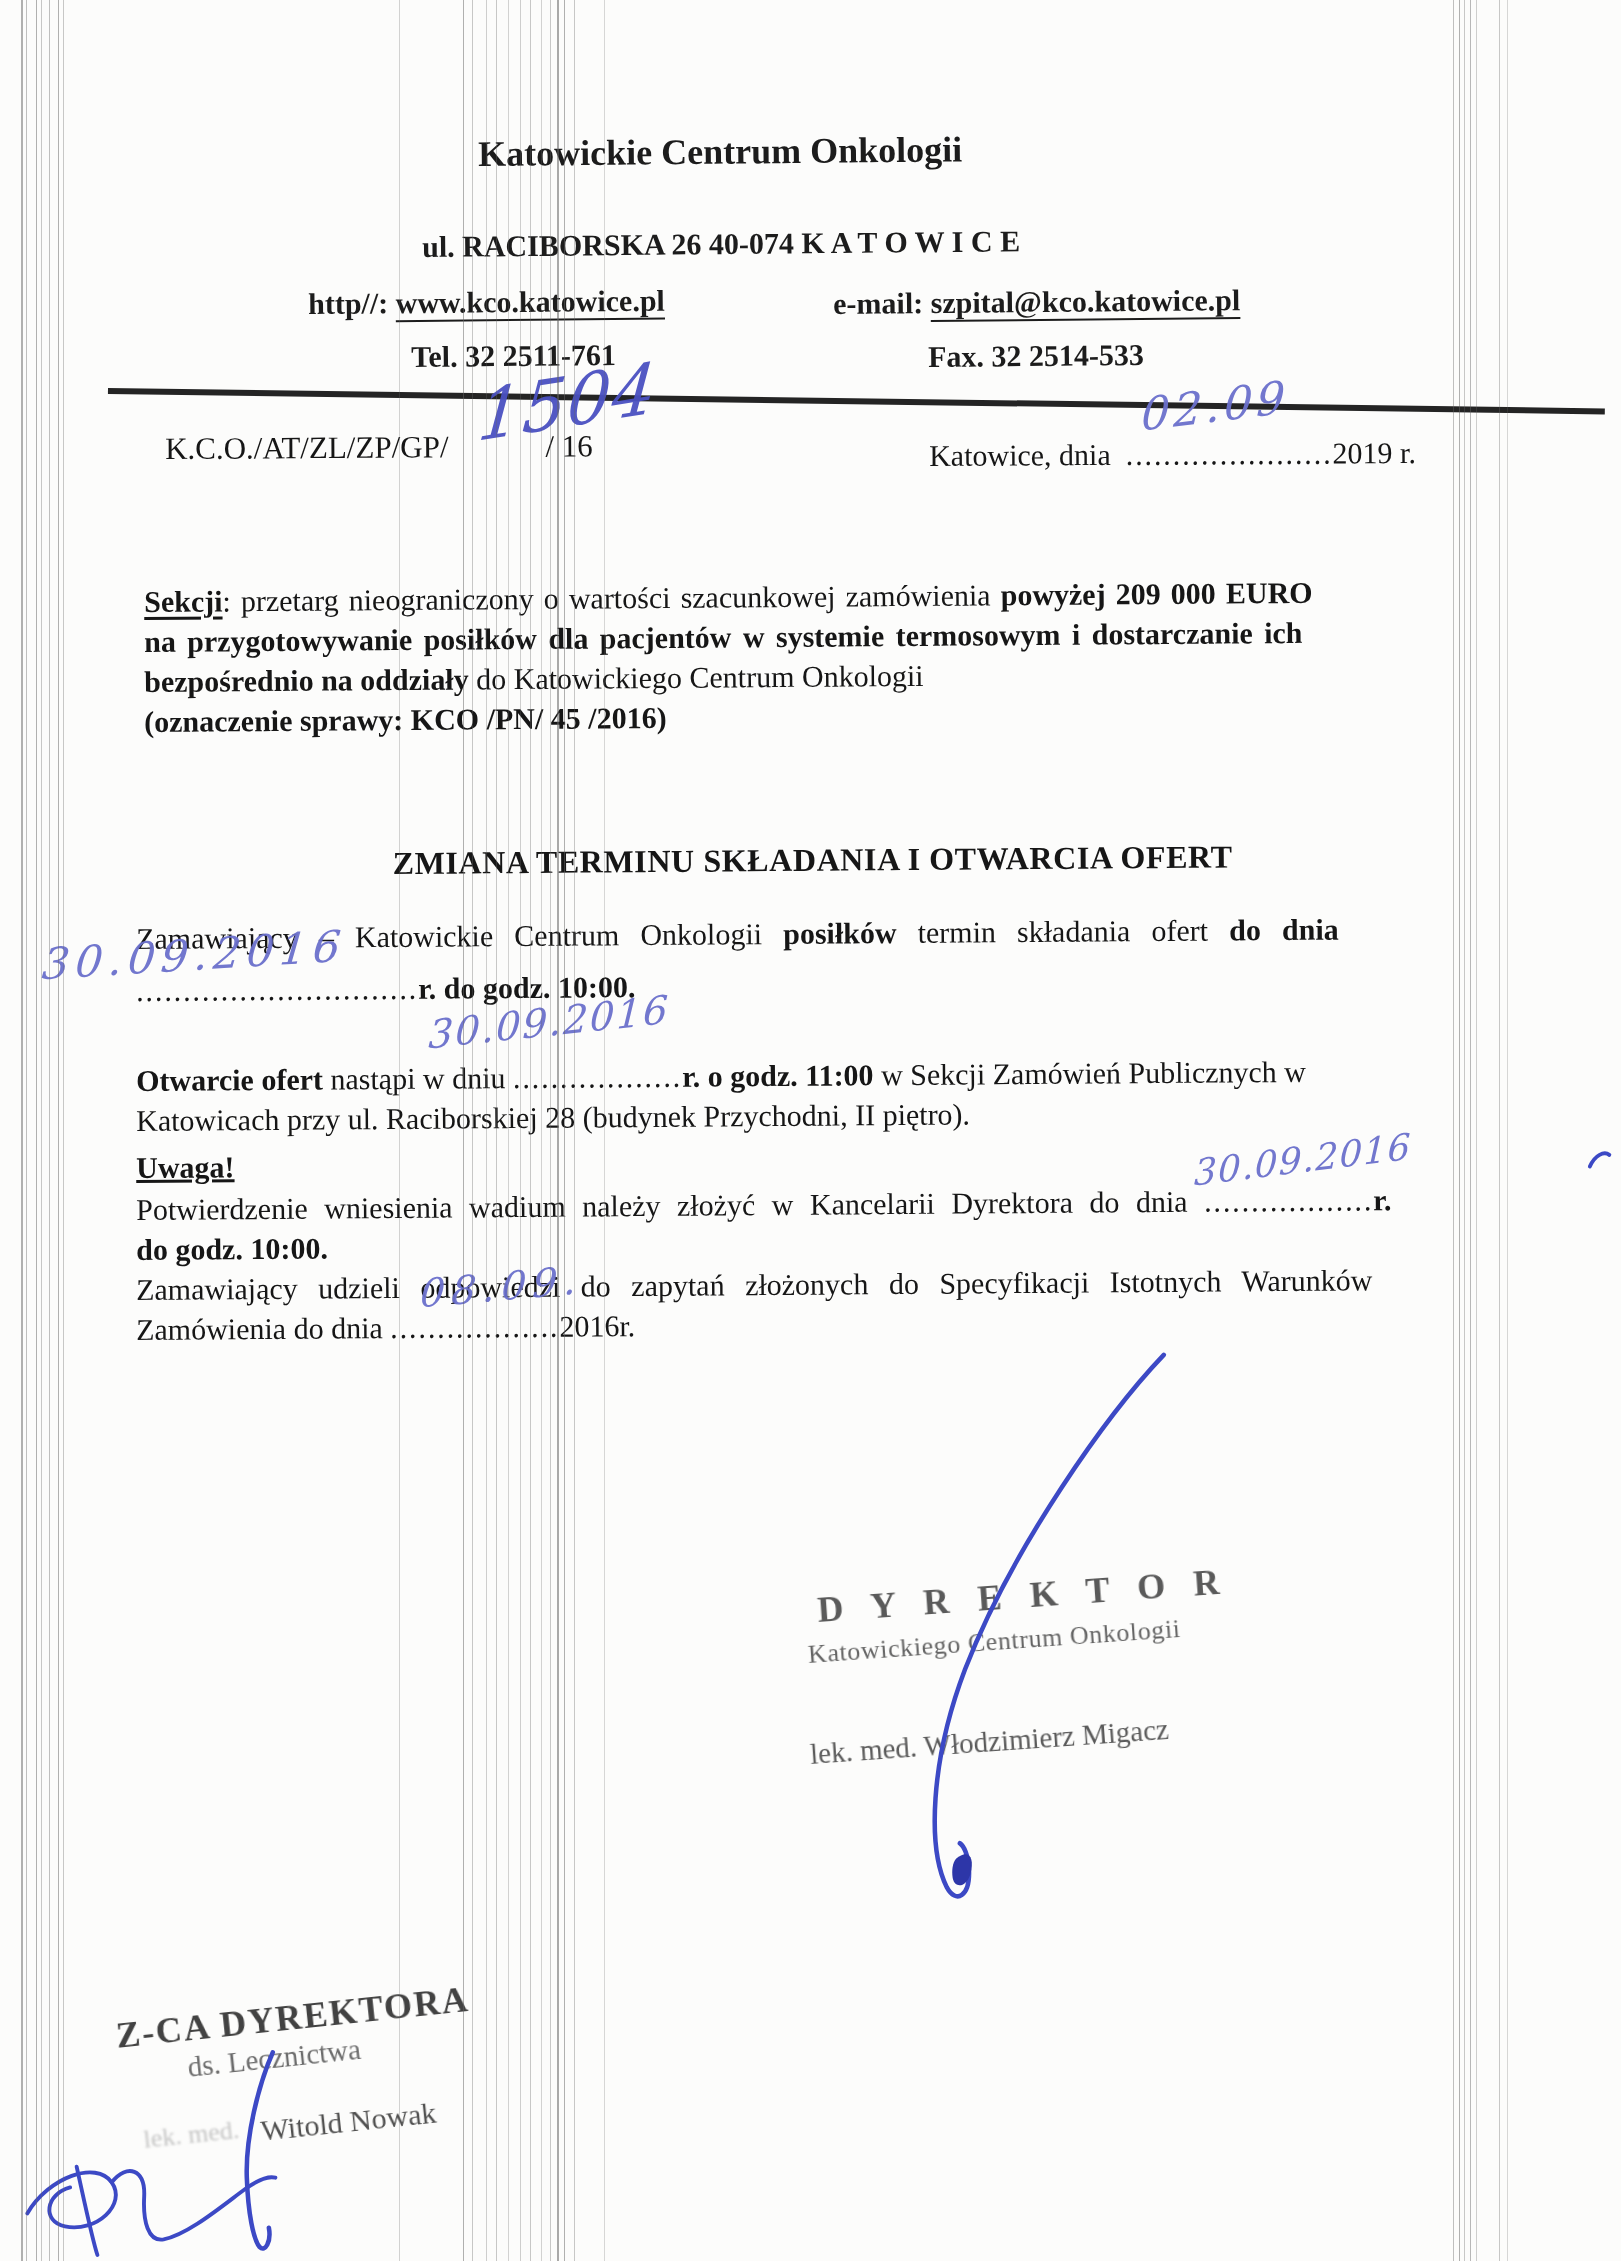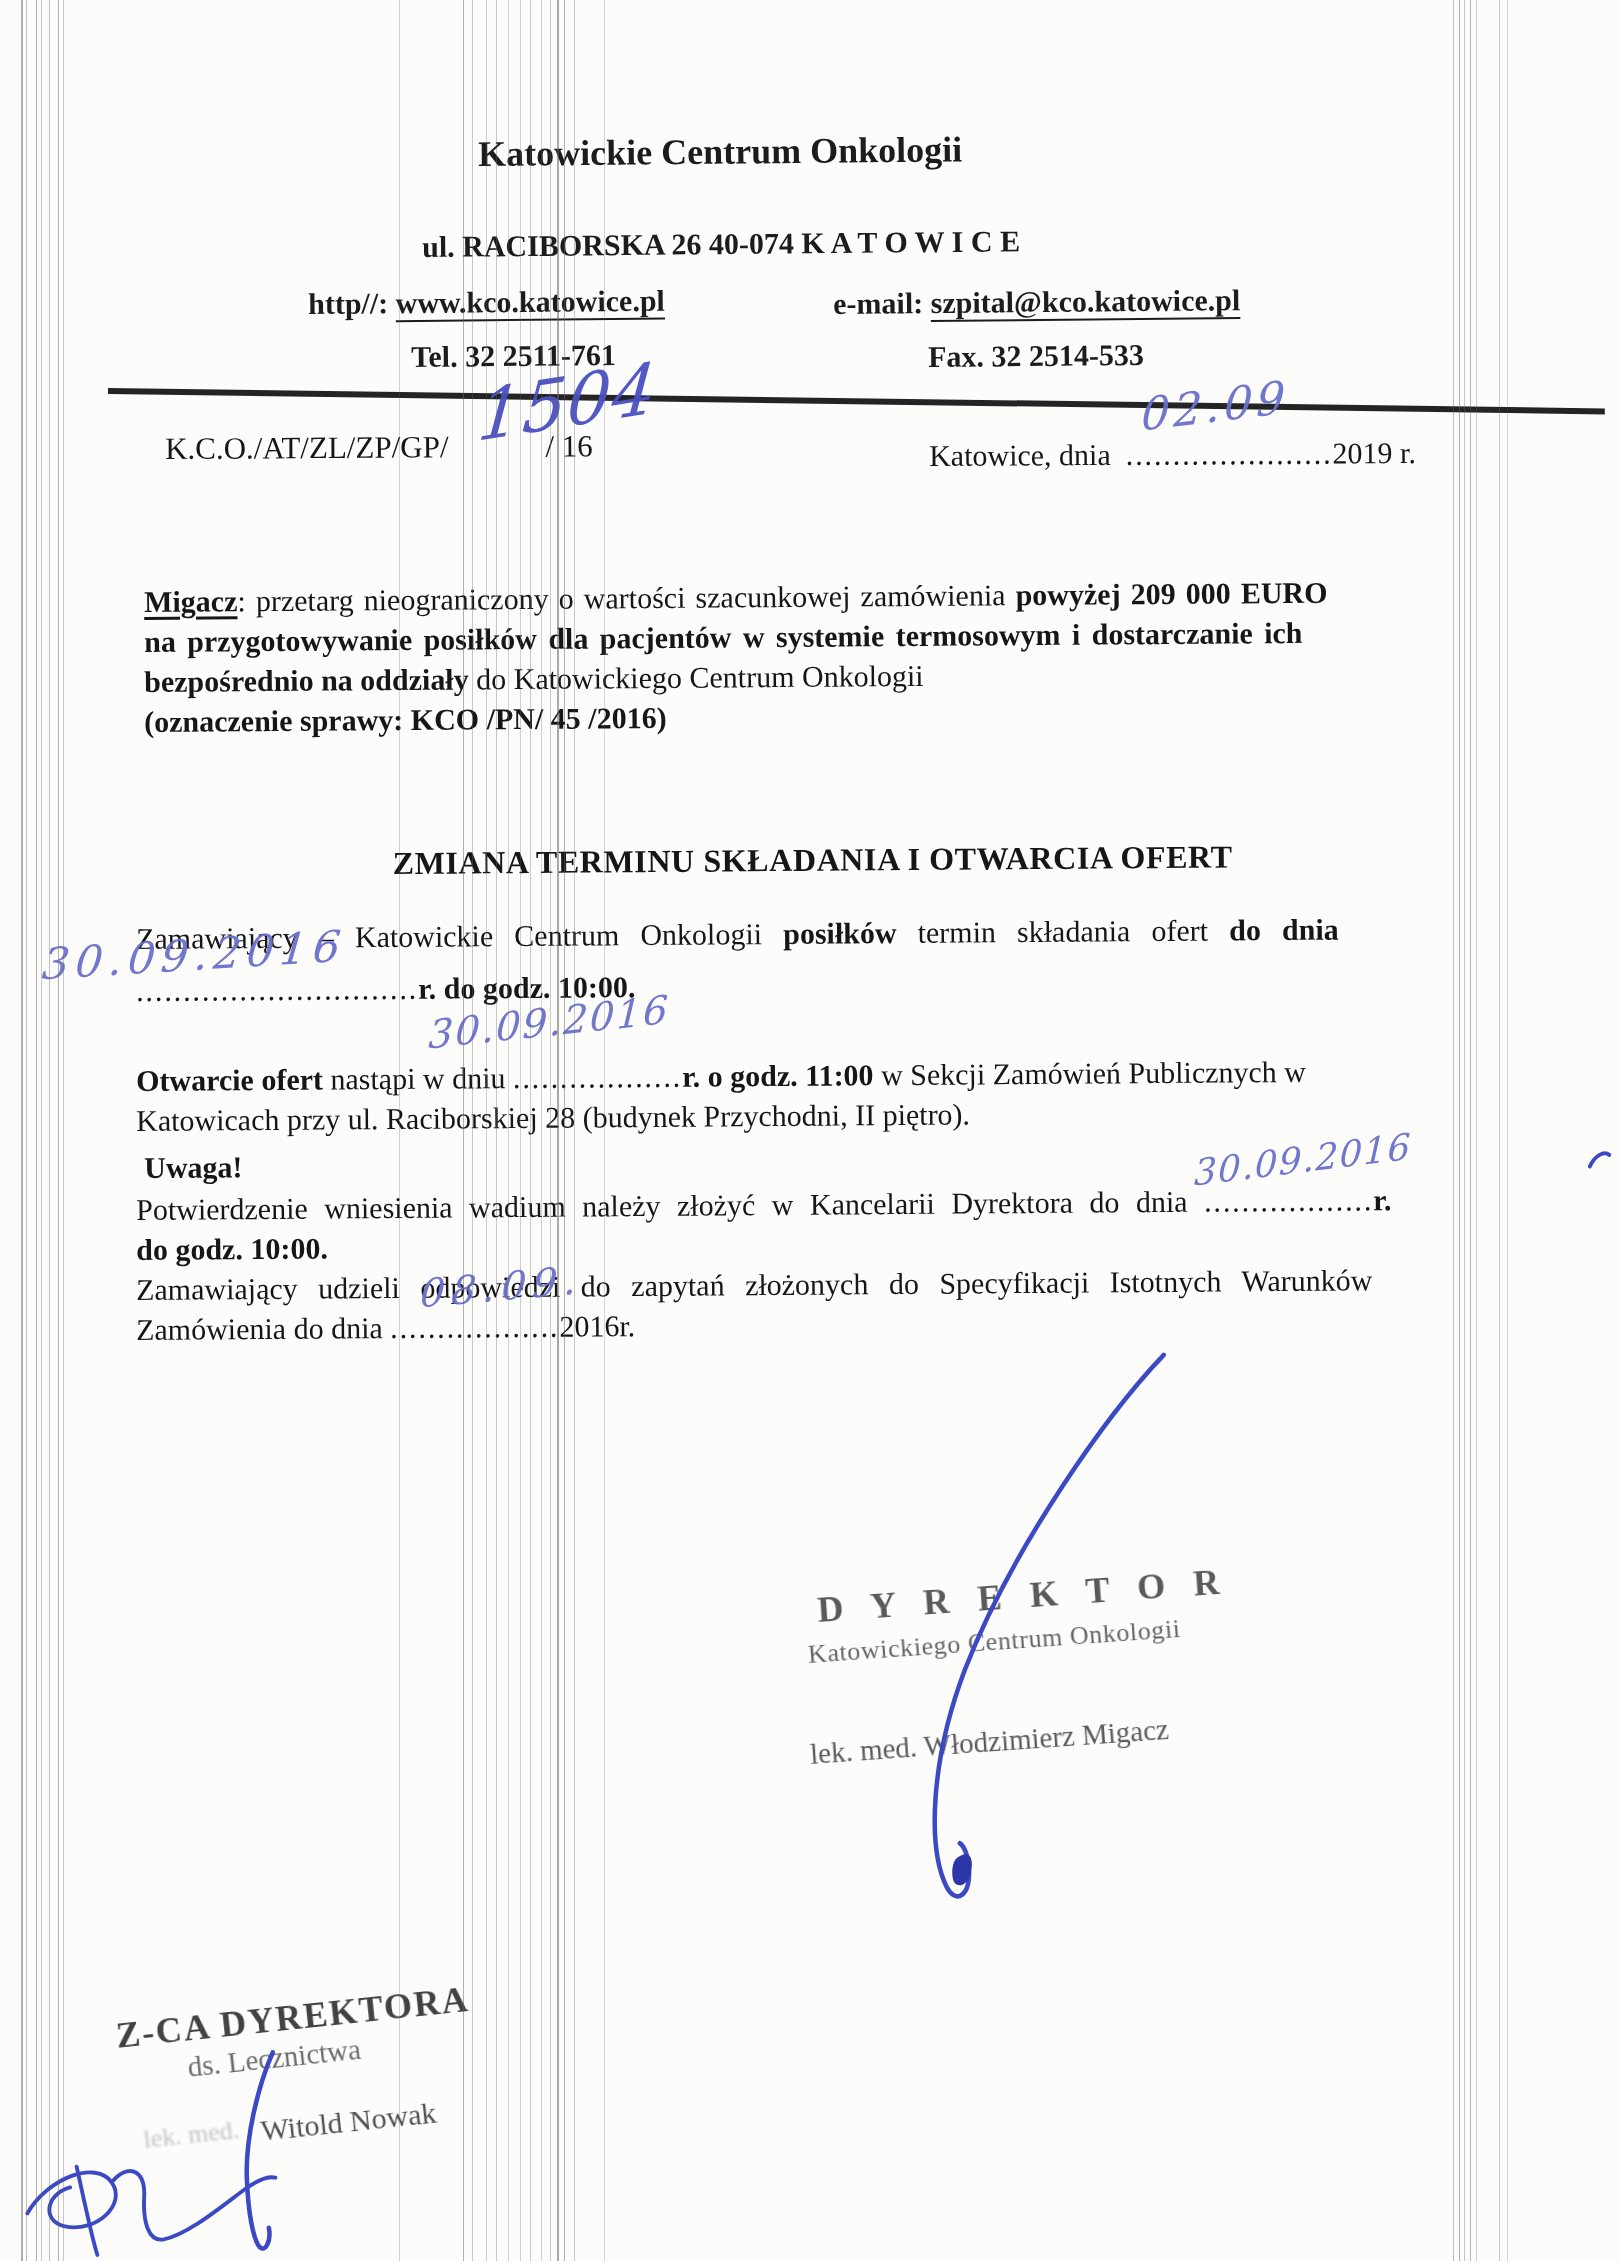--- a/index.html
+++ b/index.html
@@ -47,21 +47,21 @@
   .dots{letter-spacing:1.9px;}
   .heading{left:19.5px;top:848px;width:1585px;text-align:center;font-weight:bold;font-size:32px;letter-spacing:0.6px;}
   .l-dot1{left:144px;top:585px;word-spacing:2.6px;}
   .l-dot2{left:144px;top:625px;word-spacing:3.9px;}
   .l-dot3{left:144px;top:665px;}
   .l-dot4{left:144px;top:705px;}
   .l-p2a{left:136px;top:922px;word-spacing:13.6px;}
   .l-p2b{left:136px;top:974px;}
   .l-p3a{left:136px;top:1064px;}
   .l-p3b{left:136px;top:1104px;}
-  .l-uw{left:144px;top:1151px;}
+  .l-uw{left:136px;top:1151px;text-decoration:underline;}
   .l-p4a{left:136px;top:1193px;word-spacing:9px;}
   .l-p4b{left:136px;top:1233px;}
   .l-p4c{left:136px;top:1273px;word-spacing:13px;}
   .l-p4d{left:136px;top:1313px;}
   
   .hw{position:absolute;font-family:"DejaVu Serif", serif;font-style:italic;
     color:var(--ink-light);white-space:nowrap;transform-origin:left top;opacity:.95;}
   .hw-ref{left:482px;top:375px;font-size:69px;letter-spacing:1.3px;transform:rotate(-9deg) skewX(-14deg);color:var(--ink);}
   .hw-date{left:1143px;top:388px;font-size:45px;letter-spacing:3.9px;transform:rotate(-7deg) skewX(-10deg);}
   .hw-1{left:45px;top:939px;font-size:43px;letter-spacing:5.8px;transform:rotate(-3.5deg) skewX(-9deg);}
@@ -94,21 +94,21 @@
   <div class="hline h-tel">Tel. 32   2511-761</div>
   <div class="hline h-fax">Fax. 32   2514-533</div>
 
   <div class="divider"></div>
 
   <div class="refline"><span>K.C.O./AT/ZL/ZP/GP/</span><span class="gap-ref"></span><span>/ 16</span></div>
   <div class="hw hw-ref">1504</div>
   <div class="dateline"><span>Katowice, dnia</span>&nbsp;&nbsp;<span class="dots">......................</span><span>2019 r.</span></div>
   <div class="hw hw-date">02.09</div>
 
-  <div class="line l-dot1"><span class="b ul">Migacz</span><span>: przetarg nieograniczony o wartości szacunkowej zamówienia </span><span class="b">powyżej 209 000 EURO</span></div>
+  <div class="line l-dot1"><span class="b ul">Sekcji</span><span>: przetarg nieograniczony o wartości szacunkowej zamówienia </span><span class="b">powyżej 209 000 EURO</span></div>
   <div class="line l-dot2 b">na przygotowywanie posiłków dla pacjentów w systemie termosowym i dostarczanie ich</div>
   <div class="line l-dot3"><span class="b">bezpośrednio na oddziały </span><span>do Katowickiego Centrum Onkologii</span></div>
   <div class="line l-dot4 b">(oznaczenie sprawy: KCO /PN/ 45    /2016)</div>
 
   <div class="line heading">ZMIANA TERMINU SKŁADANIA I OTWARCIA OFERT</div>
 
   <div class="line l-p2a"><span>Zamawiający – Katowickie Centrum Onkologii </span><span class="b">posiłków</span><span> termin składania ofert </span><span class="b">do dnia</span></div>
   <div class="line l-p2b"><span class="dots">..............................</span><span class="b">r. do godz. 10:00.</span></div>
   <div class="hw hw-1">30.09.2016</div>
 

